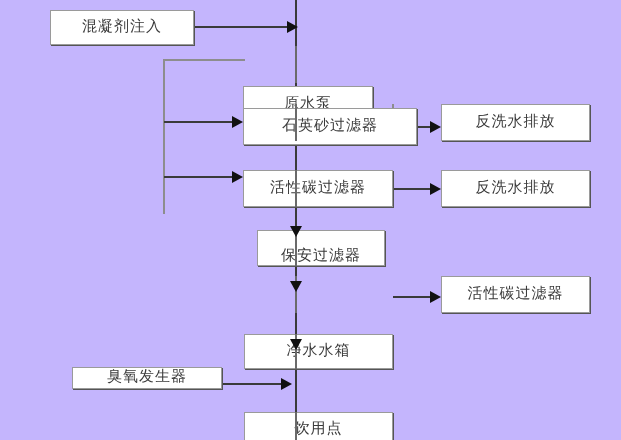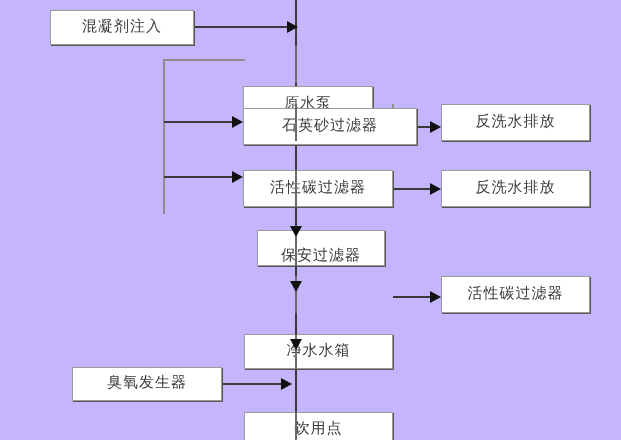--- a/index.html
+++ b/index.html
@@ -161,21 +161,21 @@
 
 
   <div class="node" style="left:441px; top:276px; width:149px; height:37px;">
     <span class="label">活性碳过滤器</span>
   </div>
 
   <div class="node" style="left:244px; top:334px; width:149px; height:35px;">
     <span class="label">净水水箱</span>
   </div>
 
-  <div class="node" style="left:72px; top:367px; width:150px; height:34px;">
+  <div class="node" style="left:72px; top:367px; width:150px; height:22px;">
     <span class="label">臭氧发生器</span>
   </div>
 
   <div class="node" style="left:244px; top:412px; width:149px; height:36px;">
     <span class="label">饮用点</span>
   </div>
 
 </div>
 
 </body></html>

